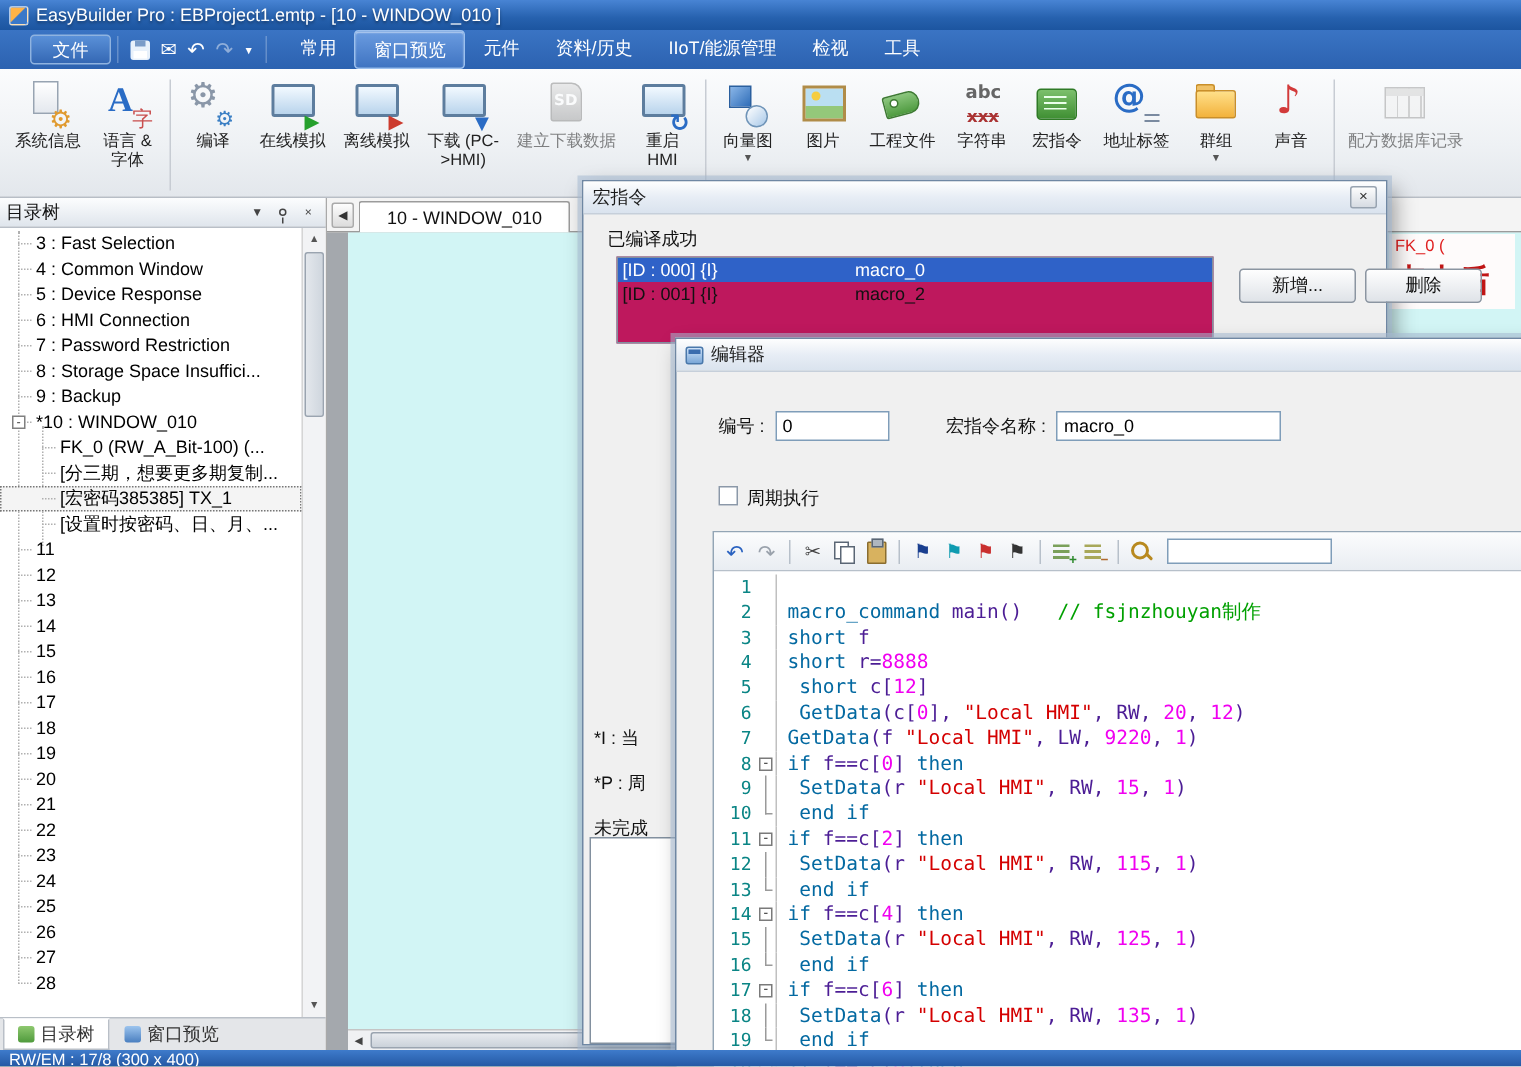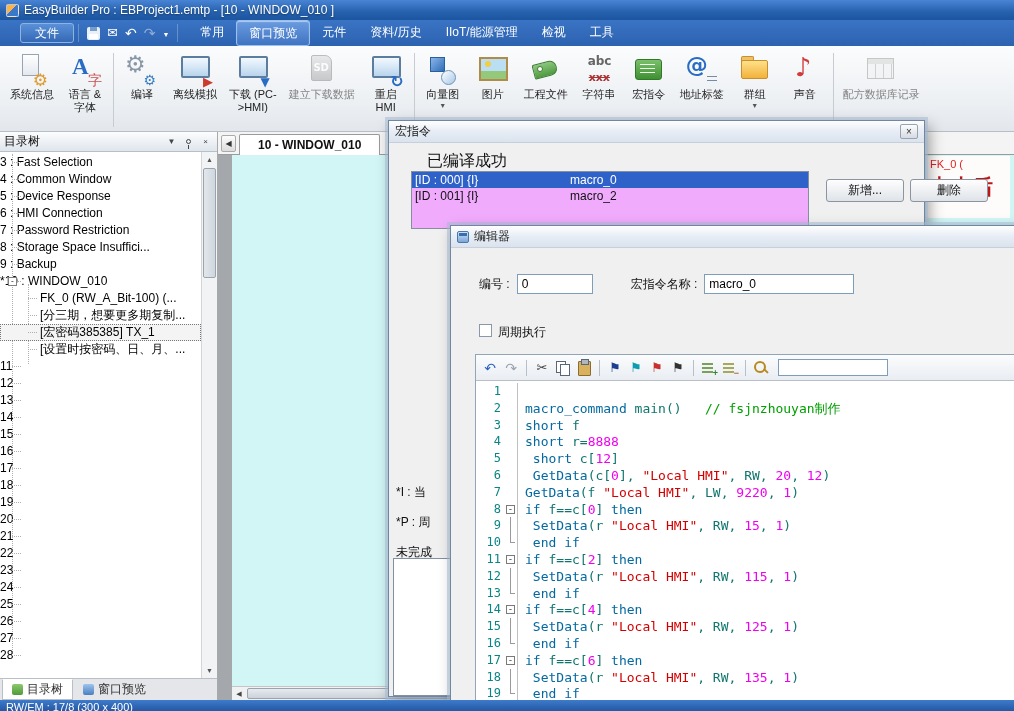--- a/index.html
+++ b/index.html
@@ -67,21 +67,21 @@
 
 
 .sidebar{position:absolute;left:0;top:132px;width:218px;height:568px;background:#f0f0f0;border-right:1px solid #a9a9a9;display:flex;flex-direction:column;z-index:1}
 .sidebar-header{height:20px;background:linear-gradient(#fcfdfe,#dfe5ec);border-bottom:1px solid #b9bfc7;display:flex;align-items:center;padding:0 4px;font-size:12px;gap:2px}
 .sh-title{flex:1}
 .pane-btn{width:15px;height:14px;display:flex;align-items:center;justify-content:center;font-size:8px;color:#444}
 .pane-pin i{display:block;width:5px;height:5px;border:1px solid #444;border-radius:50%;position:relative}
 .pane-pin i::after{content:"";position:absolute;left:1px;top:5px;width:1px;height:4px;background:#444}
 .tree-wrap{flex:1;position:relative;background:#fff;overflow:hidden}
 .tree{position:absolute;left:0;top:0;right:16px;bottom:0;padding-top:2px;overflow:hidden}
-.tree-item{height:17px;line-height:17px;font-size:12px;white-space:nowrap;position:relative;color:#000;cursor:default;z-index:1}
+.tree-item{height:17px;line-height:17px;font-size:12px;white-space:nowrap;position:relative;padding-left:24px;color:#000;cursor:default;z-index:1}
 .tree-item::before{content:"";position:absolute;left:12px;top:8px;width:9px;border-top:1px dotted #b0b0b0}
 .tree-item.lvl1{padding-left:40px}
 .tree-item.lvl1::before{left:28px}
 .tree-item.sel{outline:1px dotted #777;outline-offset:-1px;background:#f4f4f4}
 .expander{position:absolute;left:8px;top:4px;width:9px;height:9px;border:1px solid #808080;background:#fff;font:8px/7px "DejaVu Sans Mono",monospace;text-align:center;color:#333;z-index:2}
 .guide{position:absolute;border-left:1px dotted #b0b0b0;width:0;z-index:0}
 .tree-scroll{position:absolute;right:0;top:0;bottom:0;width:16px;background:#f2f3f5;border-left:1px solid #d5d5d5}
 .ts-btn{position:absolute;left:0;width:15px;height:15px;font-size:7px;color:#555;display:flex;align-items:center;justify-content:center}
 .ts-up{top:0}.ts-down{bottom:0}
 .tree-thumb{position:absolute;left:1px;top:16px;width:13px;height:110px;background:linear-gradient(90deg,#e3e7ec,#cfd6de);border:1px solid #9aa4b0;border-radius:2px}
@@ -89,41 +89,41 @@
 .sb-tab{display:flex;align-items:center;gap:4px;padding:0 9px;font-size:12px;color:#333;border:1px solid transparent}
 .sb-tab.active{background:#fff;border-color:#b9bfc7;border-top-color:#fff}
 .ticon{width:11px;height:11px;border-radius:2px;display:inline-block}
 .ticon-tree{background:linear-gradient(#8ec86f,#4f9a3c)}
 .ticon-preview{background:linear-gradient(#9cc4ee,#4a7fc0)}
 
 
 .main{position:absolute;left:218px;top:132px;right:0;height:568px;background:#a4a8ad;z-index:1}
 .tabstrip{position:absolute;left:0;top:0;right:0;height:23px;background:#f4f4f4;border-bottom:1px solid #9b9b9b;display:flex;align-items:center}
 .tab-scroll{width:15px;height:17px;margin:0 3px;font-size:8px;display:flex;align-items:center;justify-content:center;color:#333;background:linear-gradient(#fdfdfd,#dcdcdc);border:1px solid #aaa;border-radius:2px}
-.doc-tab{height:21px;margin-top:2px;padding:0 18px;background:#fff;border:1px solid #9b9b9b;border-bottom:none;font-weight:bold;font-size:12px;display:flex;align-items:center;border-radius:2px 2px 0 0;white-space:nowrap}
+.doc-tab{height:21px;margin-top:2px;padding:0 18px;background:#fff;border:1px solid #9b9b9b;border-bottom:none;font-weight:normal;font-size:12px;display:flex;align-items:center;border-radius:2px 2px 0 0;white-space:nowrap}
 .canvas{position:absolute;left:14px;top:23px;right:0;bottom:14px;background:#d2f5f5}
-.canvas-object{position:absolute;left:694px;top:1px;width:84px;height:62px;background:#fefbfb;padding:2px 4px;overflow:hidden}
+.canvas-object{position:absolute;left:694px;top:1px;width:84px;height:50px;background:#fefbfb;padding:2px 4px;overflow:hidden}
 .obj-label{color:#e02020;font-size:11px;white-space:nowrap}
 .obj-text{color:#c01515;font-size:21px;font-weight:bold;margin-top:3px;white-space:nowrap}
 .canvas-hscroll{position:absolute;left:14px;right:0;bottom:0;height:14px;background:#f0f1f3;border-top:1px solid #c5c5c5;display:flex;align-items:center}
 .hs-btn{width:14px;height:13px;font-size:7px;display:flex;align-items:center;justify-content:center;color:#444}
 .hs-thumb{width:220px;height:11px;margin-left:1px;background:linear-gradient(#e8ebef,#cbd2da);border:1px solid #9aa4b0;border-radius:2px}
 
 
 .statusbar{position:absolute;left:0;top:700px;width:100%;height:11px;background:linear-gradient(#3e7bcb,#2458a4);color:#fff;font-size:11px;line-height:14px;padding:0 6px;overflow:hidden;z-index:8}
 
 
 .dialog{position:absolute;background:#f0f0f0;border:1px solid #6f87a3;box-shadow:0 0 0 3px rgba(165,185,210,.55),4px 6px 14px rgba(0,0,0,.4)}
 .dlg-title{height:22px;background:linear-gradient(#fefefe,#e7edf5 50%,#dae3ee);border-bottom:1px solid #c6cfda;display:flex;align-items:center;padding:0 6px;gap:5px;font-size:12px;color:#1a1a1a}
 .dlg-close{margin-left:auto;width:18px;height:15px;display:flex;align-items:center;justify-content:center;font-size:10px;color:#333;background:linear-gradient(#fdfdfd,#d6dbe2);border:1px solid #98a3b0;border-radius:2px}
 .macro-dialog{left:388px;top:120px;width:537px;height:577px;z-index:5}
 .editor-dialog{left:450px;top:225px;width:600px;height:520px;z-index:6}
 .macro-body,.ed-body{position:absolute;left:0;right:0;top:22px;bottom:0}
-.macro-status{position:absolute;left:38px;top:8px;font-size:16px}
-.macro-list{position:absolute;left:22px;top:28px;width:398px;height:58px;background:#f0abfc;border:1px solid #82909f;overflow:hidden}
+.macro-status{position:absolute;left:16px;top:8px;font-size:12px}
+.macro-list{position:absolute;left:22px;top:28px;width:398px;height:58px;background:#be185d;border:1px solid #82909f;overflow:hidden}
 .macro-row{display:flex;height:16px;line-height:16px;font-size:12px;padding-left:3px;white-space:nowrap}
 .m-id{width:155px;flex:0 0 auto}
 .macro-row.sel{background:#2f62c8;color:#fff}
 .macro-btns{position:absolute;left:437px;top:36px;display:flex;gap:6px}
 .btn{width:78px;height:23px;background:linear-gradient(#fefefe,#dfe3e8);border:1px solid #8b95a1;border-radius:3px;font-size:12px;color:#111;font-family:inherit}
 .macro-notes{position:absolute;left:7px;top:341px;font-size:12px}
 .macro-note{height:16px;margin-bottom:14px;white-space:nowrap}
 .macro-pending{position:absolute;left:4px;top:415px;width:310px;height:138px;background:#fff;border:1px solid #82909f}
 
 .ed-icon{width:12px;height:12px;background:linear-gradient(#cfe2f8,#7aa7d8);border:1px solid #4a78ab;border-radius:2px;position:relative;flex:0 0 auto}
@@ -162,21 +162,21 @@
 .code{position:absolute;left:0;top:26px;right:0;bottom:0;background:#fff;overflow:hidden;font-family:"DejaVu Sans Mono","Liberation Mono",monospace;padding-top:2px}
 .code-line{display:flex;height:16.8px;align-items:stretch}
 .ln{width:28px;text-align:right;padding-right:3px;color:#0a8585;font-size:12px;line-height:17px;flex:0 0 auto}
 .fold{width:13px;position:relative;flex:0 0 auto}
 .fold-box{position:absolute;left:2px;top:4px;width:9px;height:9px;border:1px solid #7a7a7a;background:#fff;font-size:9px;line-height:7px;text-align:center;color:#333}
 .fold-line::before{content:"";position:absolute;left:6px;top:0;bottom:0;width:1px;background:#9a9a9a}
 .fold-end::before{content:"";position:absolute;left:6px;top:0;height:9px;width:1px;background:#9a9a9a}
 .fold-end::after{content:"";position:absolute;left:6px;top:8px;width:5px;height:1px;background:#9a9a9a}
 .code-body{border-left:1px solid #c0c0c0;padding-left:7px;font-size:13px;line-height:17px;white-space:pre;flex:1}
 .tk-kw{color:#0369a1}
-.tk-p{color:#0f766e}
+.tk-p{color:#4c1d95}
 .tk-n{color:#f000f0}
 .tk-s{color:#d40000}
 .tk-c{color:#00a000}
 </style>
 </head>
 <body>
 
 <div class="screen">
 
   <div class="titlebar">
@@ -211,20 +211,24 @@
       </div>
       <div class="ribbon-item">
         <div class="ric ric-language-font"></div>
         <div class="ribbon-label">语言 &amp;
 字体</div>
       </div>
       <div class="ribbon-sep"></div>
       <div class="ribbon-item">
         <div class="ric ric-compile"></div>
         <div class="ribbon-label">编译</div>
+      </div>
+      <div class="ribbon-item">
+        <div class="ric ric-online-sim"></div>
+        <div class="ribbon-label">在线模拟</div>
       </div>
       <div class="ribbon-item">
         <div class="ric ric-offline-sim"></div>
         <div class="ribbon-label">离线模拟</div>
       </div>
       <div class="ribbon-item">
         <div class="ric ric-download"></div>
         <div class="ribbon-label">下载 (PC-
 &gt;HMI)</div>
       </div>

